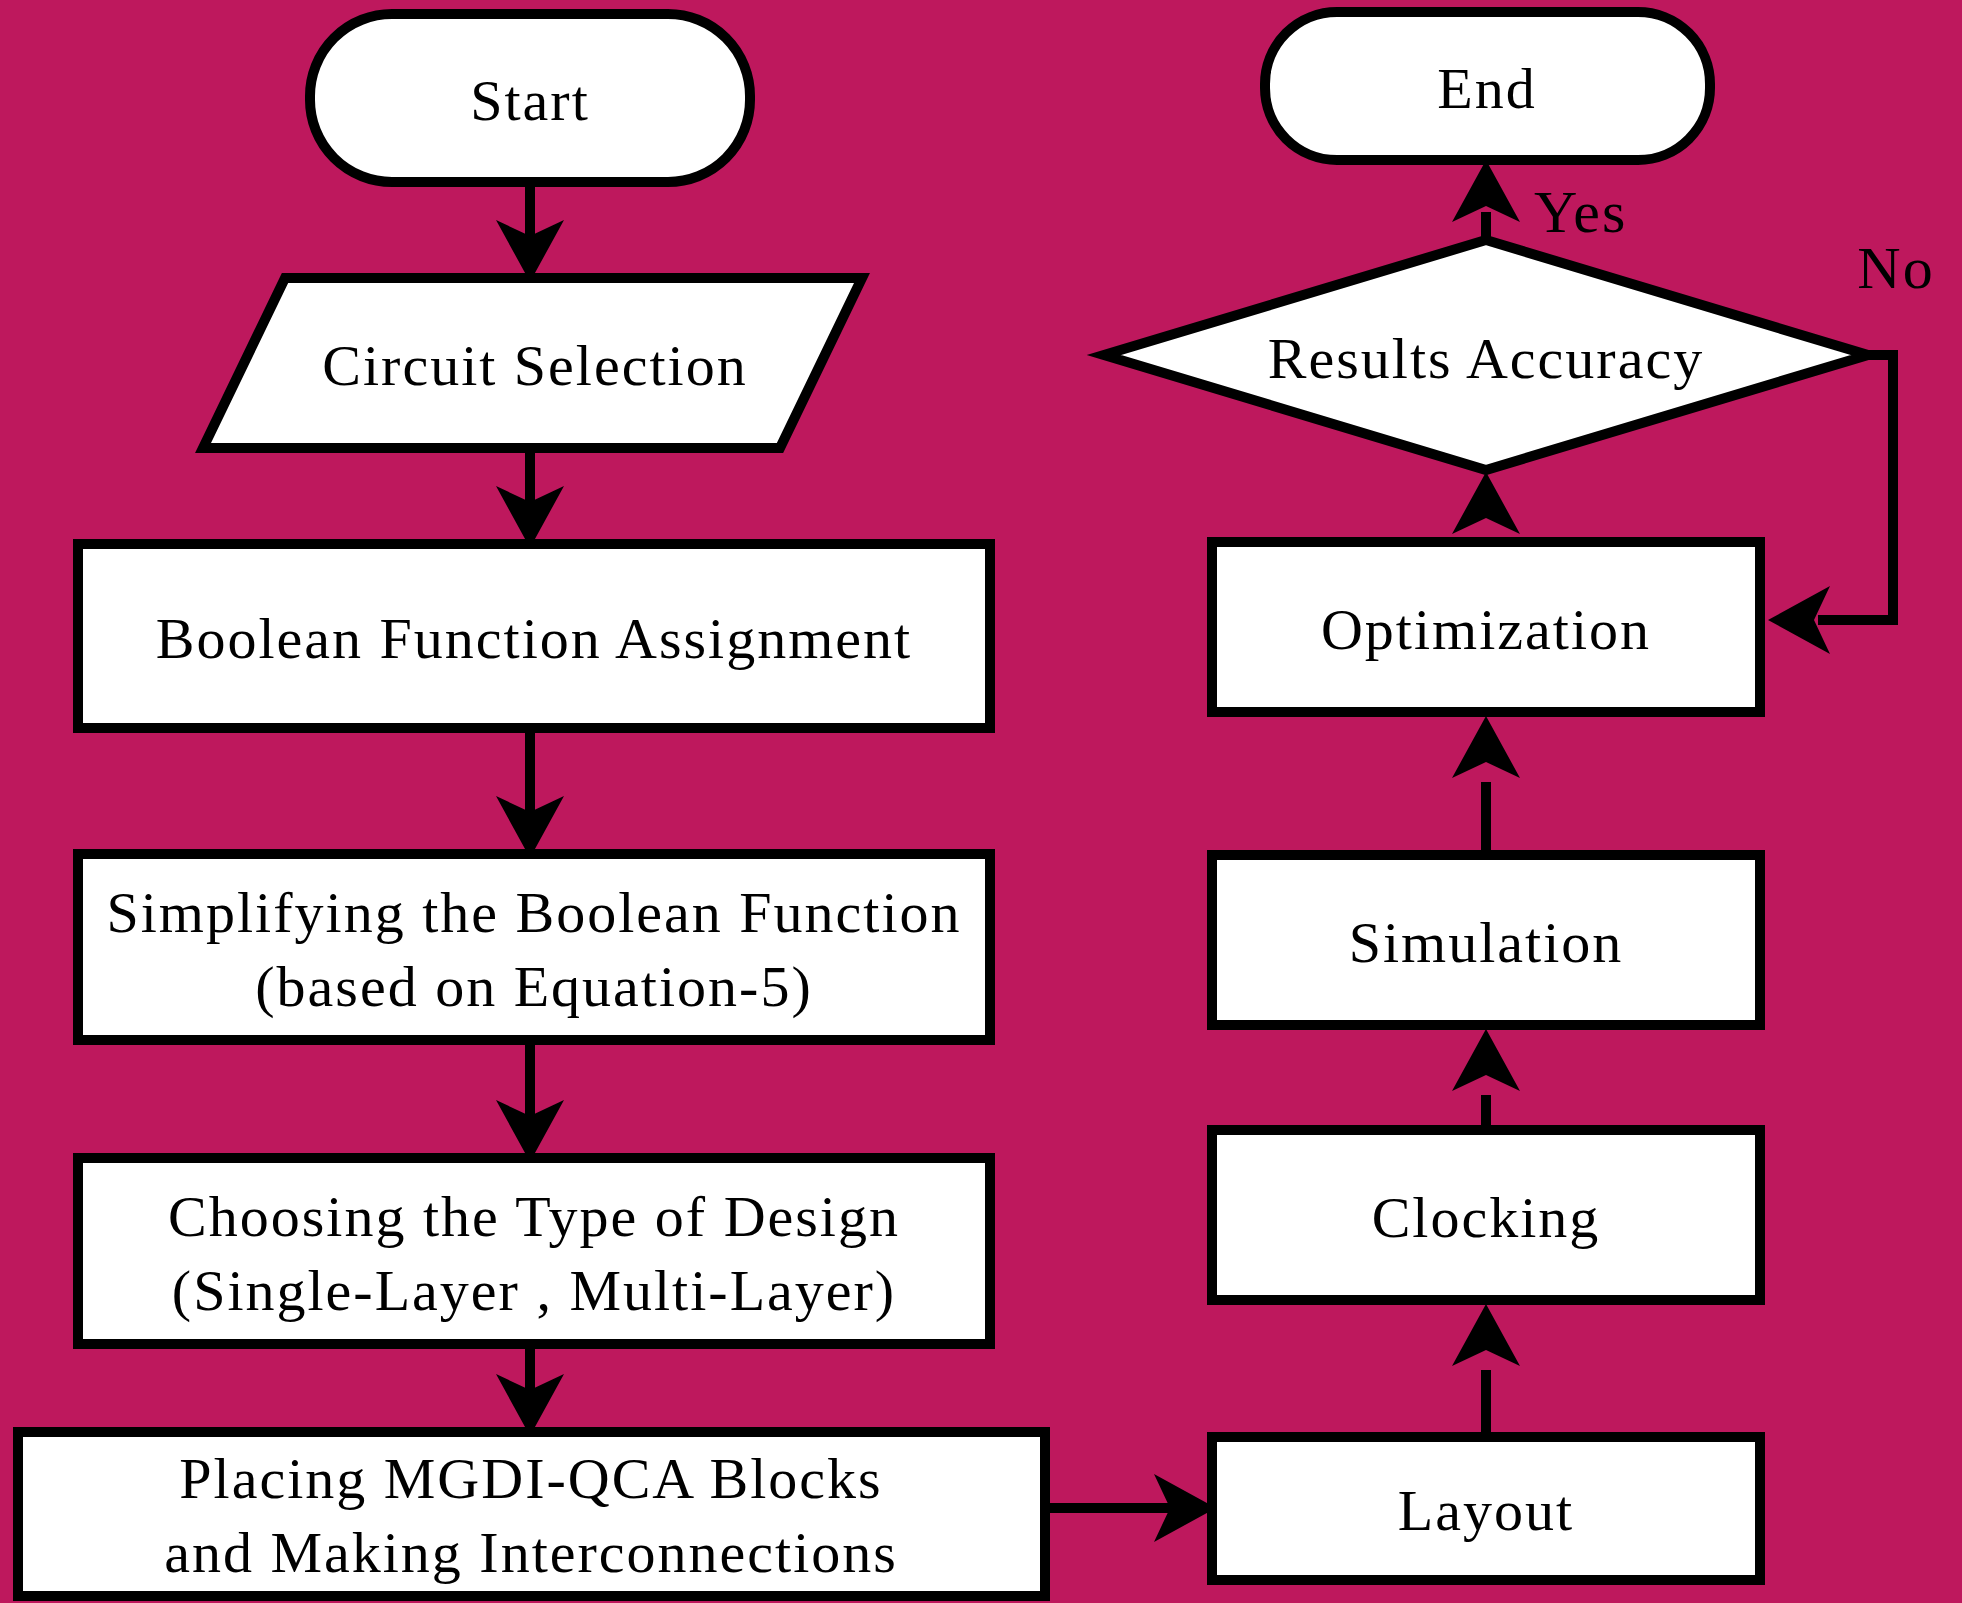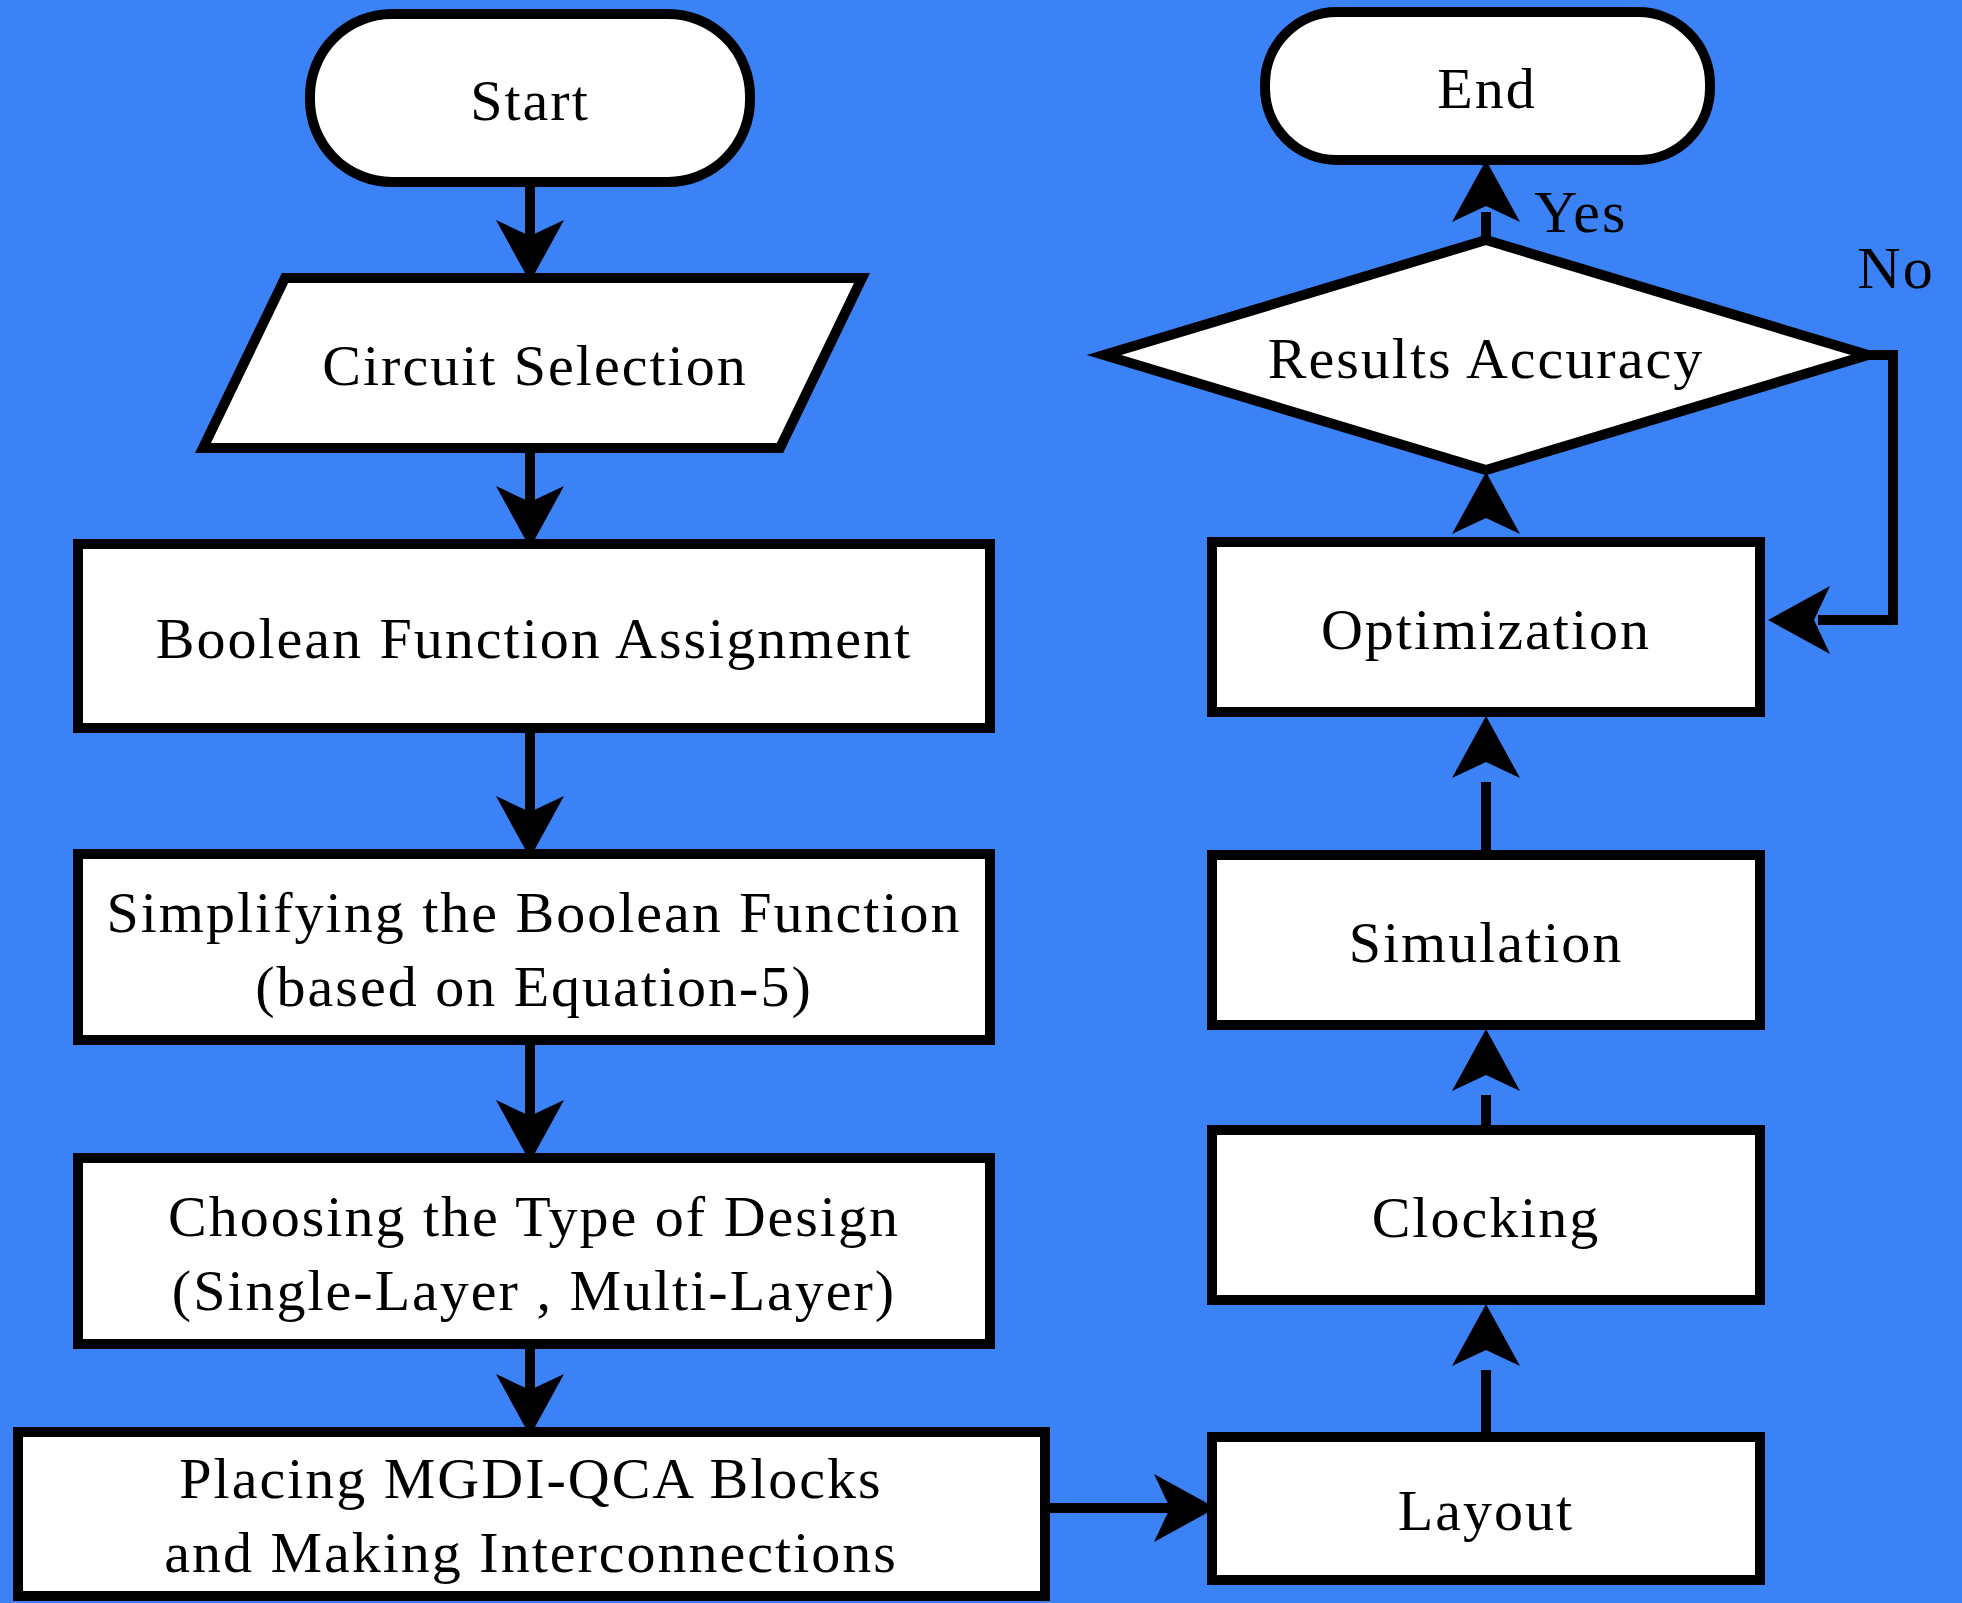--- a/index.html
+++ b/index.html
@@ -4,21 +4,21 @@
 <style>
   html, body {
     margin: 0;
     padding: 0;
     background: #ffffff;
   }
   .canvas {
     position: relative;
     width: 1962px;
     height: 1603px;
-    background: #3b82f6;
+    background: #be185d;
     overflow: hidden;
   }
   svg { display: block; width: 100%; height: 100%; }
   .shape {
     fill: #ffffff;
     stroke: #000000;
     stroke-width: 10;
   }
   .shaft {
     fill: none;

